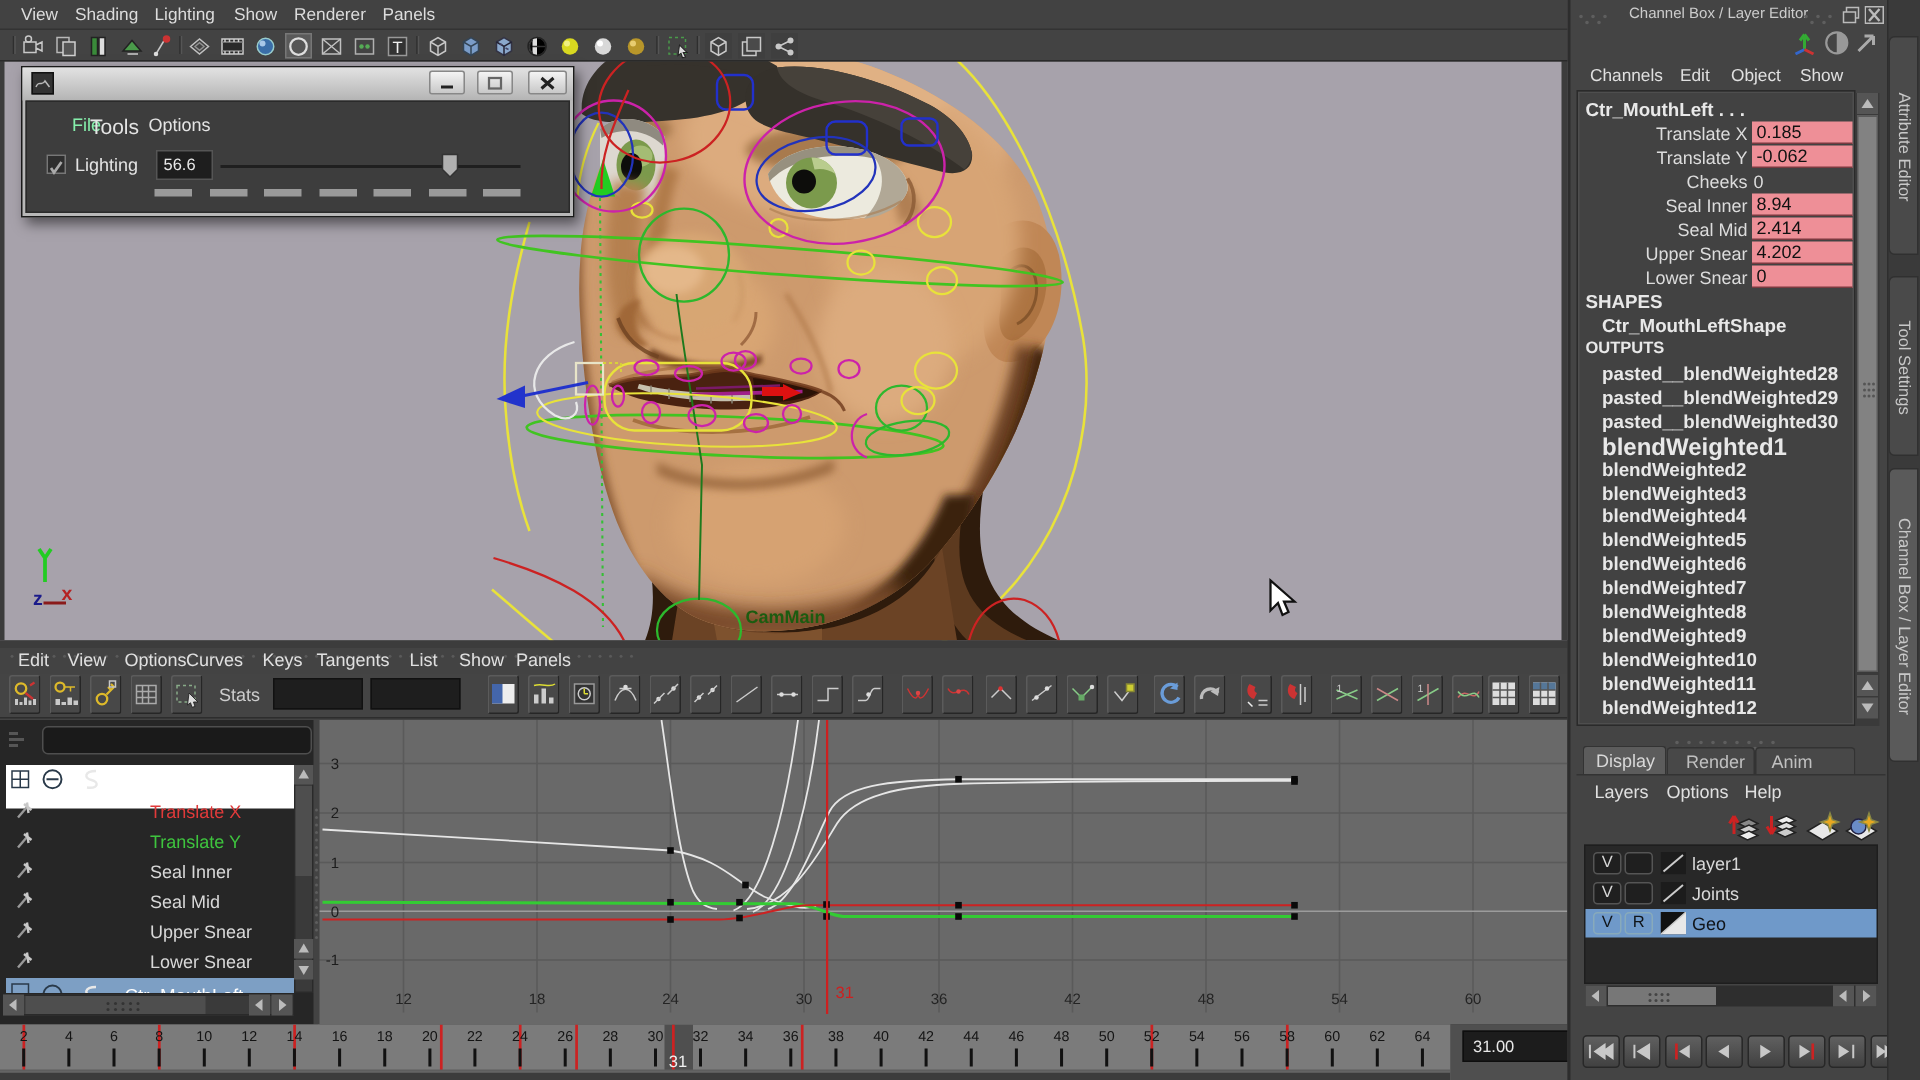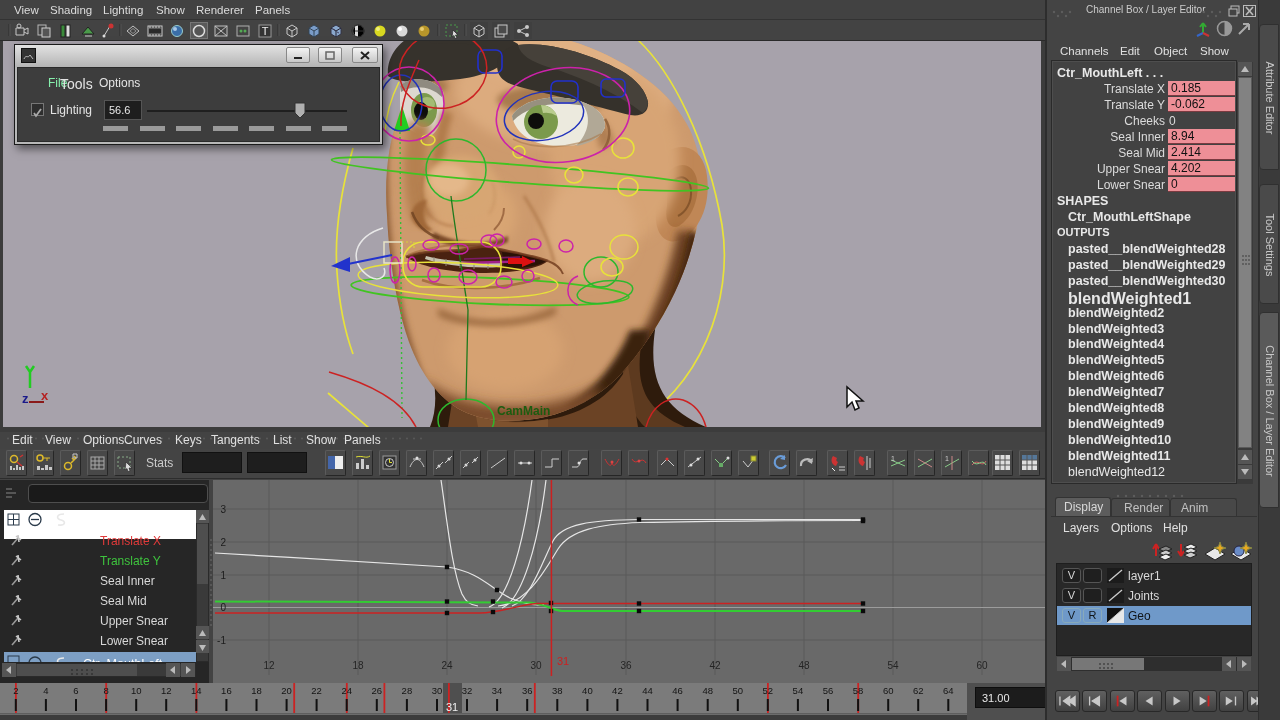--- a/index.html
+++ b/index.html
@@ -973,21 +973,21 @@
     <div class="t" style="position:absolute;left:1068px;top:305.6px;font-size:12.5px;font-weight:bold;color:#e8e8e8;">blendWeighted2</div>
     <div class="t" style="position:absolute;left:1068px;top:321.5px;font-size:12.5px;font-weight:bold;color:#e8e8e8;">blendWeighted3</div>
     <div class="t" style="position:absolute;left:1068px;top:337.4px;font-size:12.5px;font-weight:bold;color:#e8e8e8;">blendWeighted4</div>
     <div class="t" style="position:absolute;left:1068px;top:353.3px;font-size:12.5px;font-weight:bold;color:#e8e8e8;">blendWeighted5</div>
     <div class="t" style="position:absolute;left:1068px;top:369.2px;font-size:12.5px;font-weight:bold;color:#e8e8e8;">blendWeighted6</div>
     <div class="t" style="position:absolute;left:1068px;top:385.1px;font-size:12.5px;font-weight:bold;color:#e8e8e8;">blendWeighted7</div>
     <div class="t" style="position:absolute;left:1068px;top:401.0px;font-size:12.5px;font-weight:bold;color:#e8e8e8;">blendWeighted8</div>
     <div class="t" style="position:absolute;left:1068px;top:416.9px;font-size:12.5px;font-weight:bold;color:#e8e8e8;">blendWeighted9</div>
     <div class="t" style="position:absolute;left:1068px;top:432.8px;font-size:12.5px;font-weight:bold;color:#e8e8e8;">blendWeighted10</div>
     <div class="t" style="position:absolute;left:1068px;top:448.70000000000005px;font-size:12.5px;font-weight:bold;color:#e8e8e8;">blendWeighted11</div>
-    <div class="t" style="position:absolute;left:1068px;top:464.6px;font-size:12.5px;font-weight:normal;color:#e8e8e8;">blendWeighted12</div>
+    <div class="t" style="position:absolute;left:1068px;top:464.6px;font-size:12.5px;font-weight:bold;color:#e8e8e8;">blendWeighted12</div>
     <div style="position:absolute;left:1237px;top:62px;width:16px;height:422px;background:#3a3a3a;"></div>
     <div style="position:absolute;left:1238px;top:62px;width:14px;height:14px;background:#555;"><svg width="14" height="14">
         <path d="M7,4 L11,10 L3,10 Z" fill="#bbb"></path>
       </svg></div>
     <div style="position:absolute;left:1238px;top:77px;width:14px;height:371px;background:#828282;border:1px solid #5a5a5a;"><svg width="14" height="371">
         <circle cx="4" cy="178" r="1" fill="#555"></circle>
         <circle cx="7" cy="178" r="1" fill="#555"></circle>
         <circle cx="10" cy="178" r="1" fill="#555"></circle>
         <circle cx="4" cy="182" r="1" fill="#555"></circle>
         <circle cx="7" cy="182" r="1" fill="#555"></circle>

